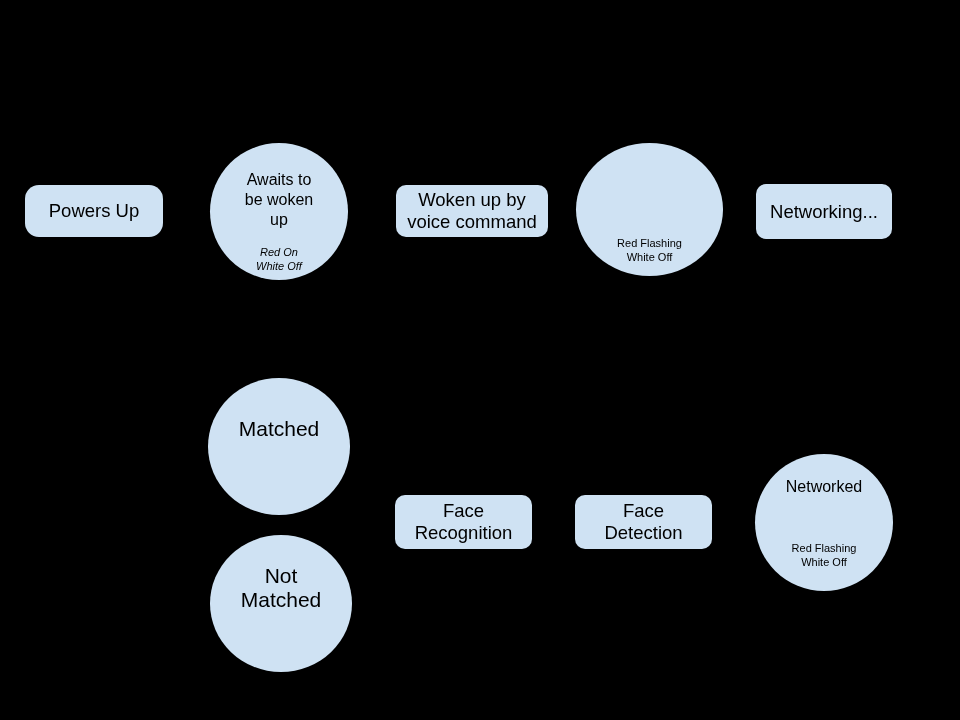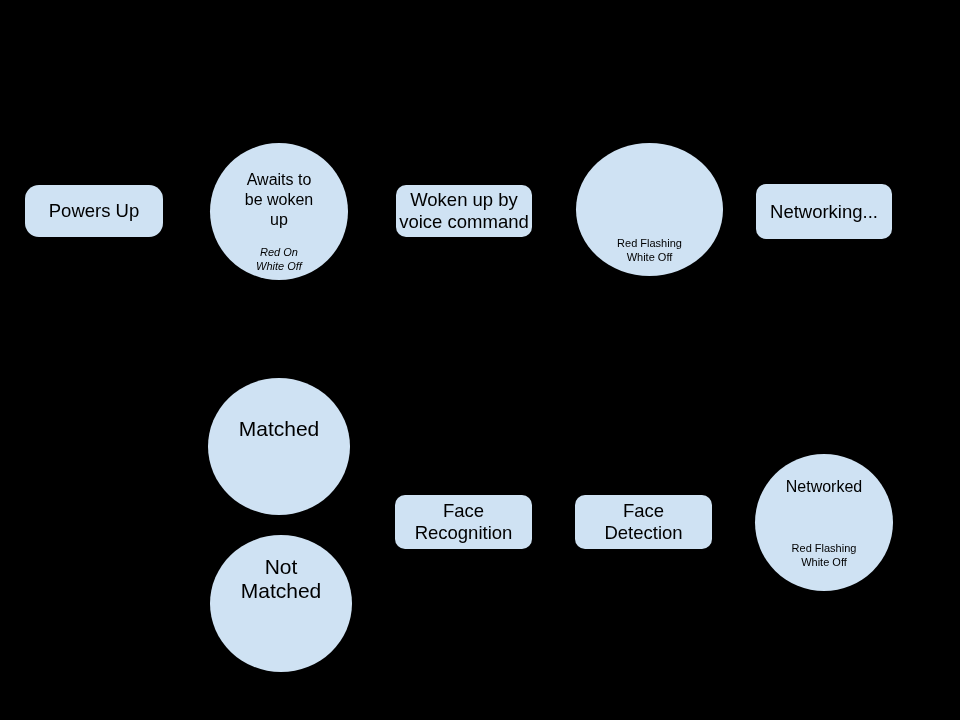--- a/index.html
+++ b/index.html
@@ -48,30 +48,30 @@
     line-height: 14px;
     white-space: pre-line;
   }
   .ellipse.big .label { font-size: 21px; line-height: 24px; }
 
   
   .n-powers-up        { left: 25px;  top: 185px; width: 138px; height: 52px; border-radius: 14px; }
   .n-awaits-wake      { left: 210px; top: 143px; width: 138px; height: 137px; }
   .n-awaits-wake .label { top: 27px; }
   .n-awaits-wake .sub   { top: 102px; font-style: italic; }
-  .n-woken-up         { left: 396px; top: 185px; width: 136px; height: 52px; }
+  .n-woken-up         { left: 396px; top: 185px; width: 152px; height: 52px; }
   .n-awaits-networking{ left: 576px; top: 143px; width: 147px; height: 133px; }
   .n-awaits-networking .label { top: 36px; }
   .n-awaits-networking .sub   { top: 93px; }
   .n-networking       { left: 756px; top: 184px; width: 136px; height: 55px; }
   .n-matched          { left: 208px; top: 378px; width: 142px; height: 137px; }
   .n-matched .label   { top: 39px; }
   .n-matched .sub     { top: 84px; font-size: 10.5px; line-height: 12px; }
   .n-not-matched      { left: 210px; top: 535px; width: 142px; height: 137px; }
-  .n-not-matched .label { top: 20px; text-align: center; }
+  .n-not-matched .label { top: 29px; text-align: center; }
   .n-not-matched .sub   { top: 84px; }
   .n-face-recognition { left: 395px; top: 495px; width: 137px; height: 54px; }
   .n-face-detection   { left: 575px; top: 495px; width: 137px; height: 54px; }
   .n-networked        { left: 755px; top: 454px; width: 138px; height: 137px; }
   .n-networked .label { top: 23px; }
   .n-networked .sub   { top: 87px; }
 </style>
 </head>
 <body>
 

